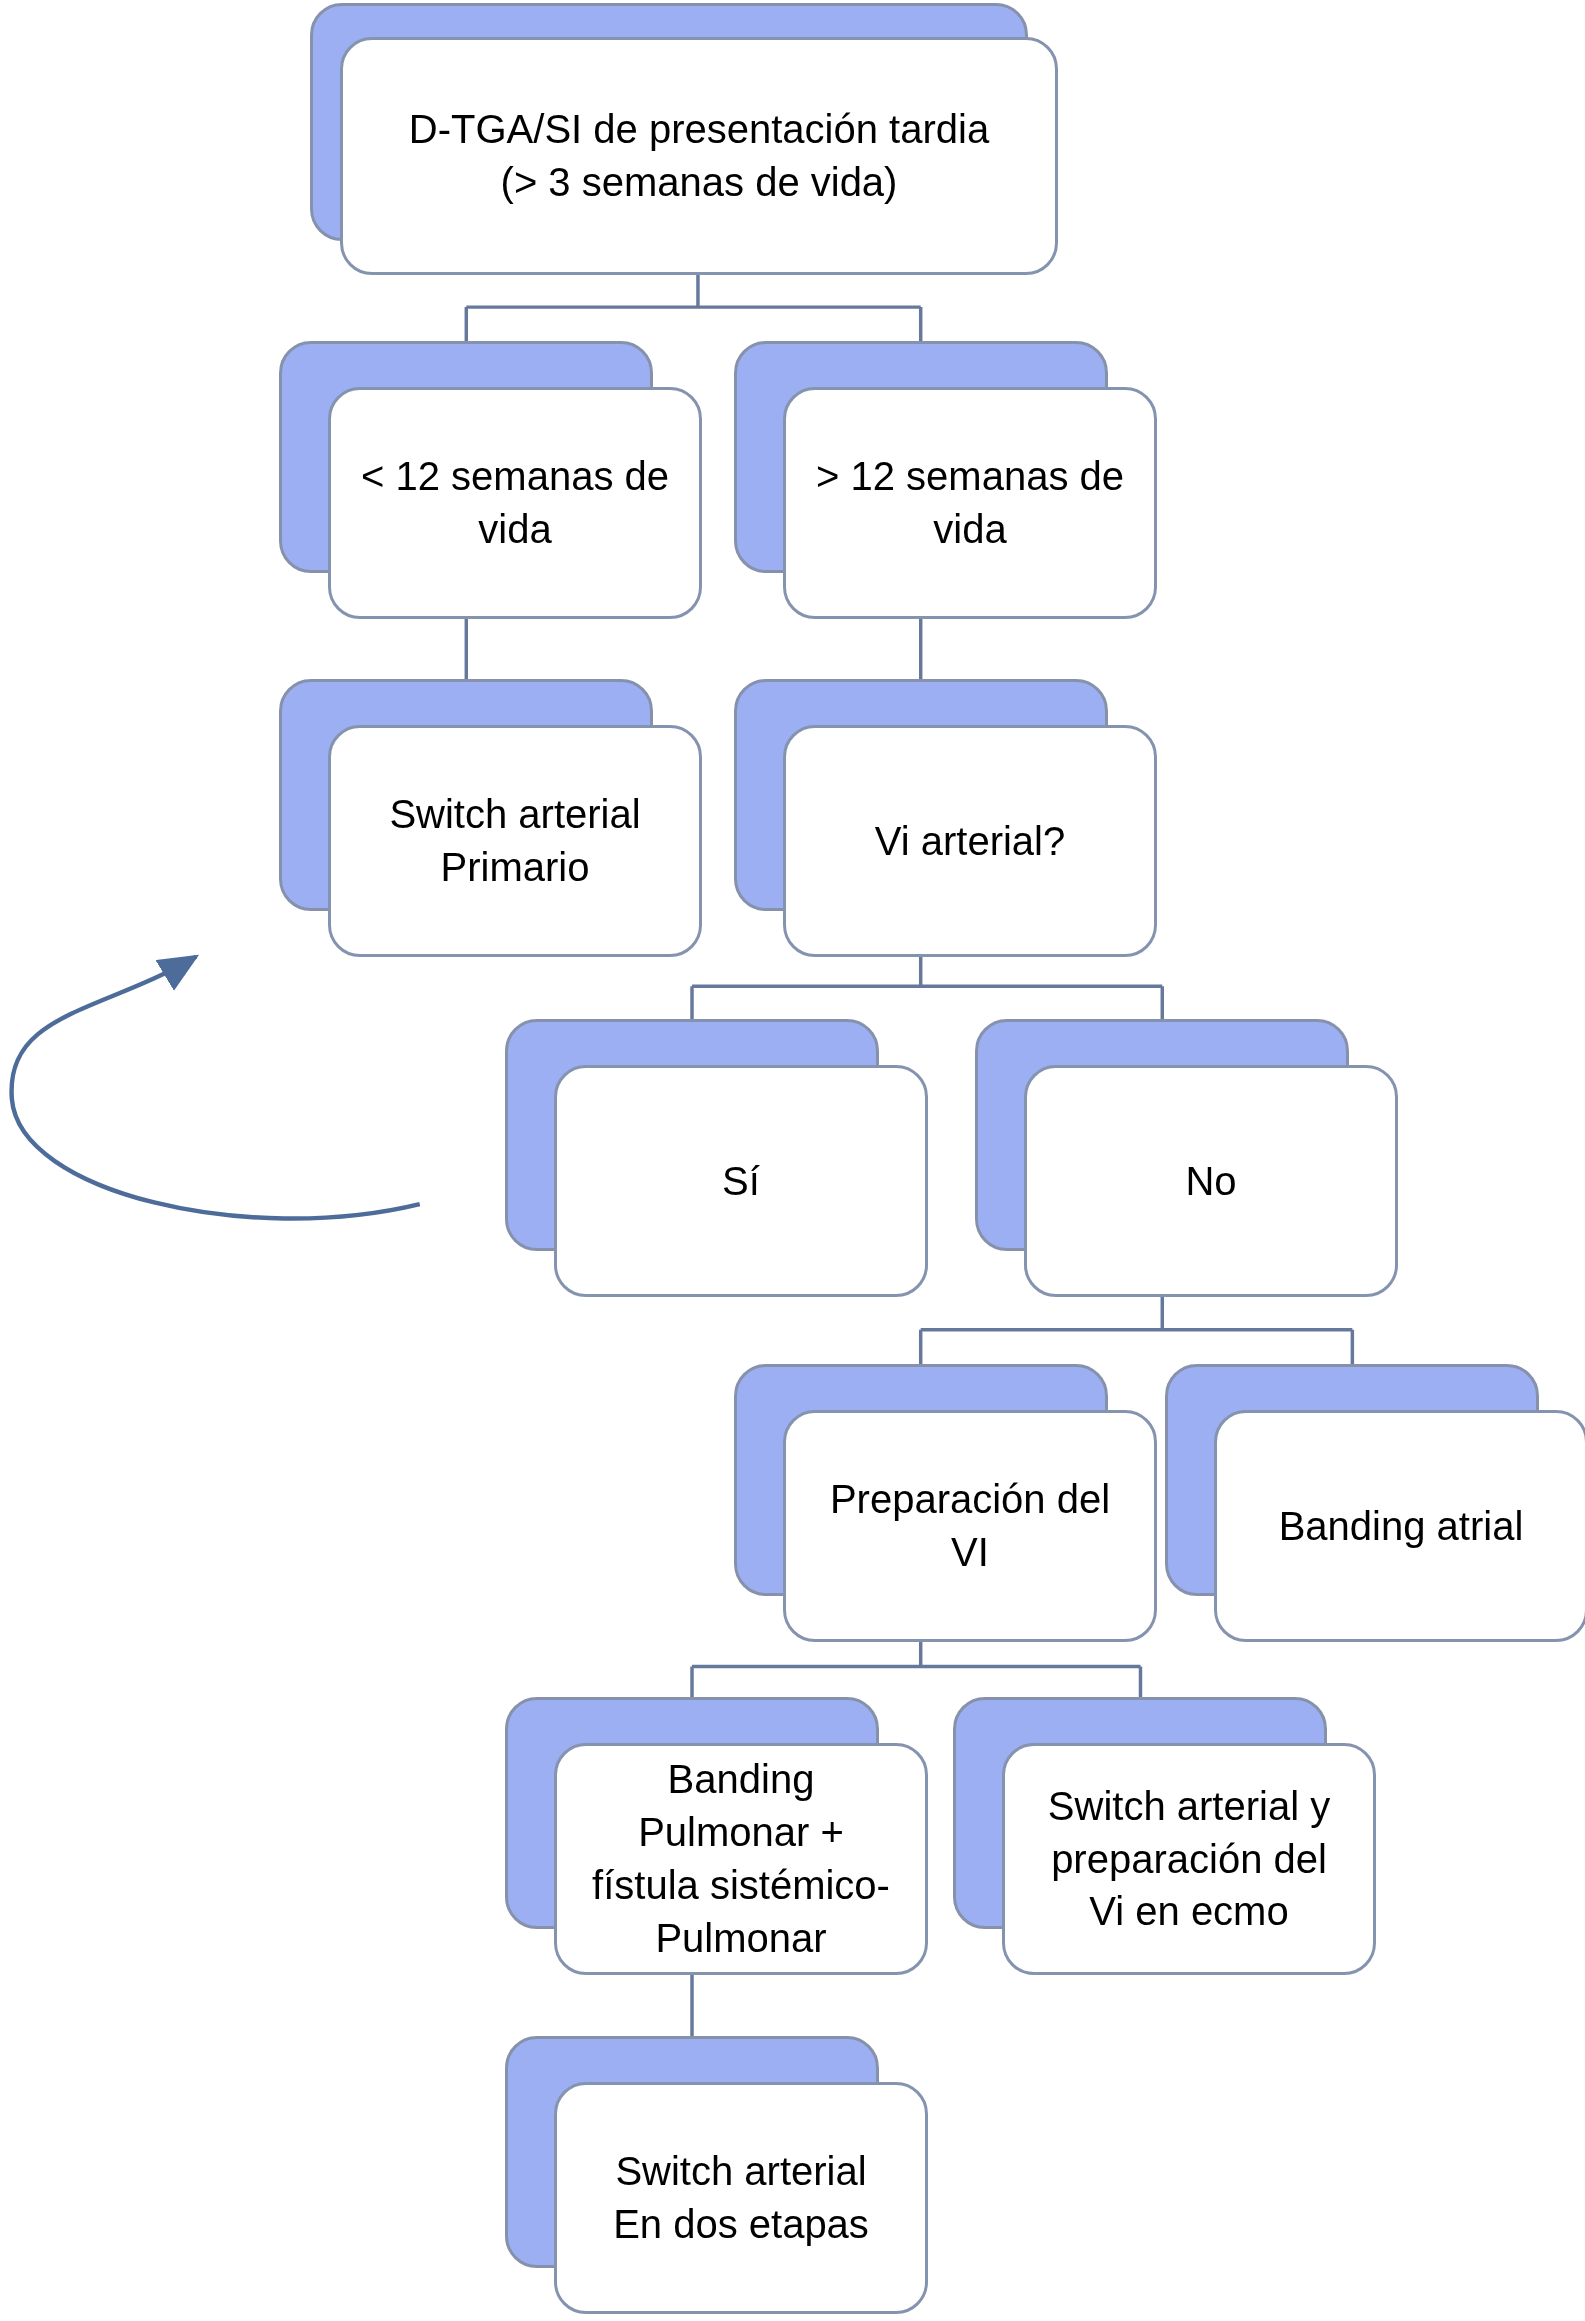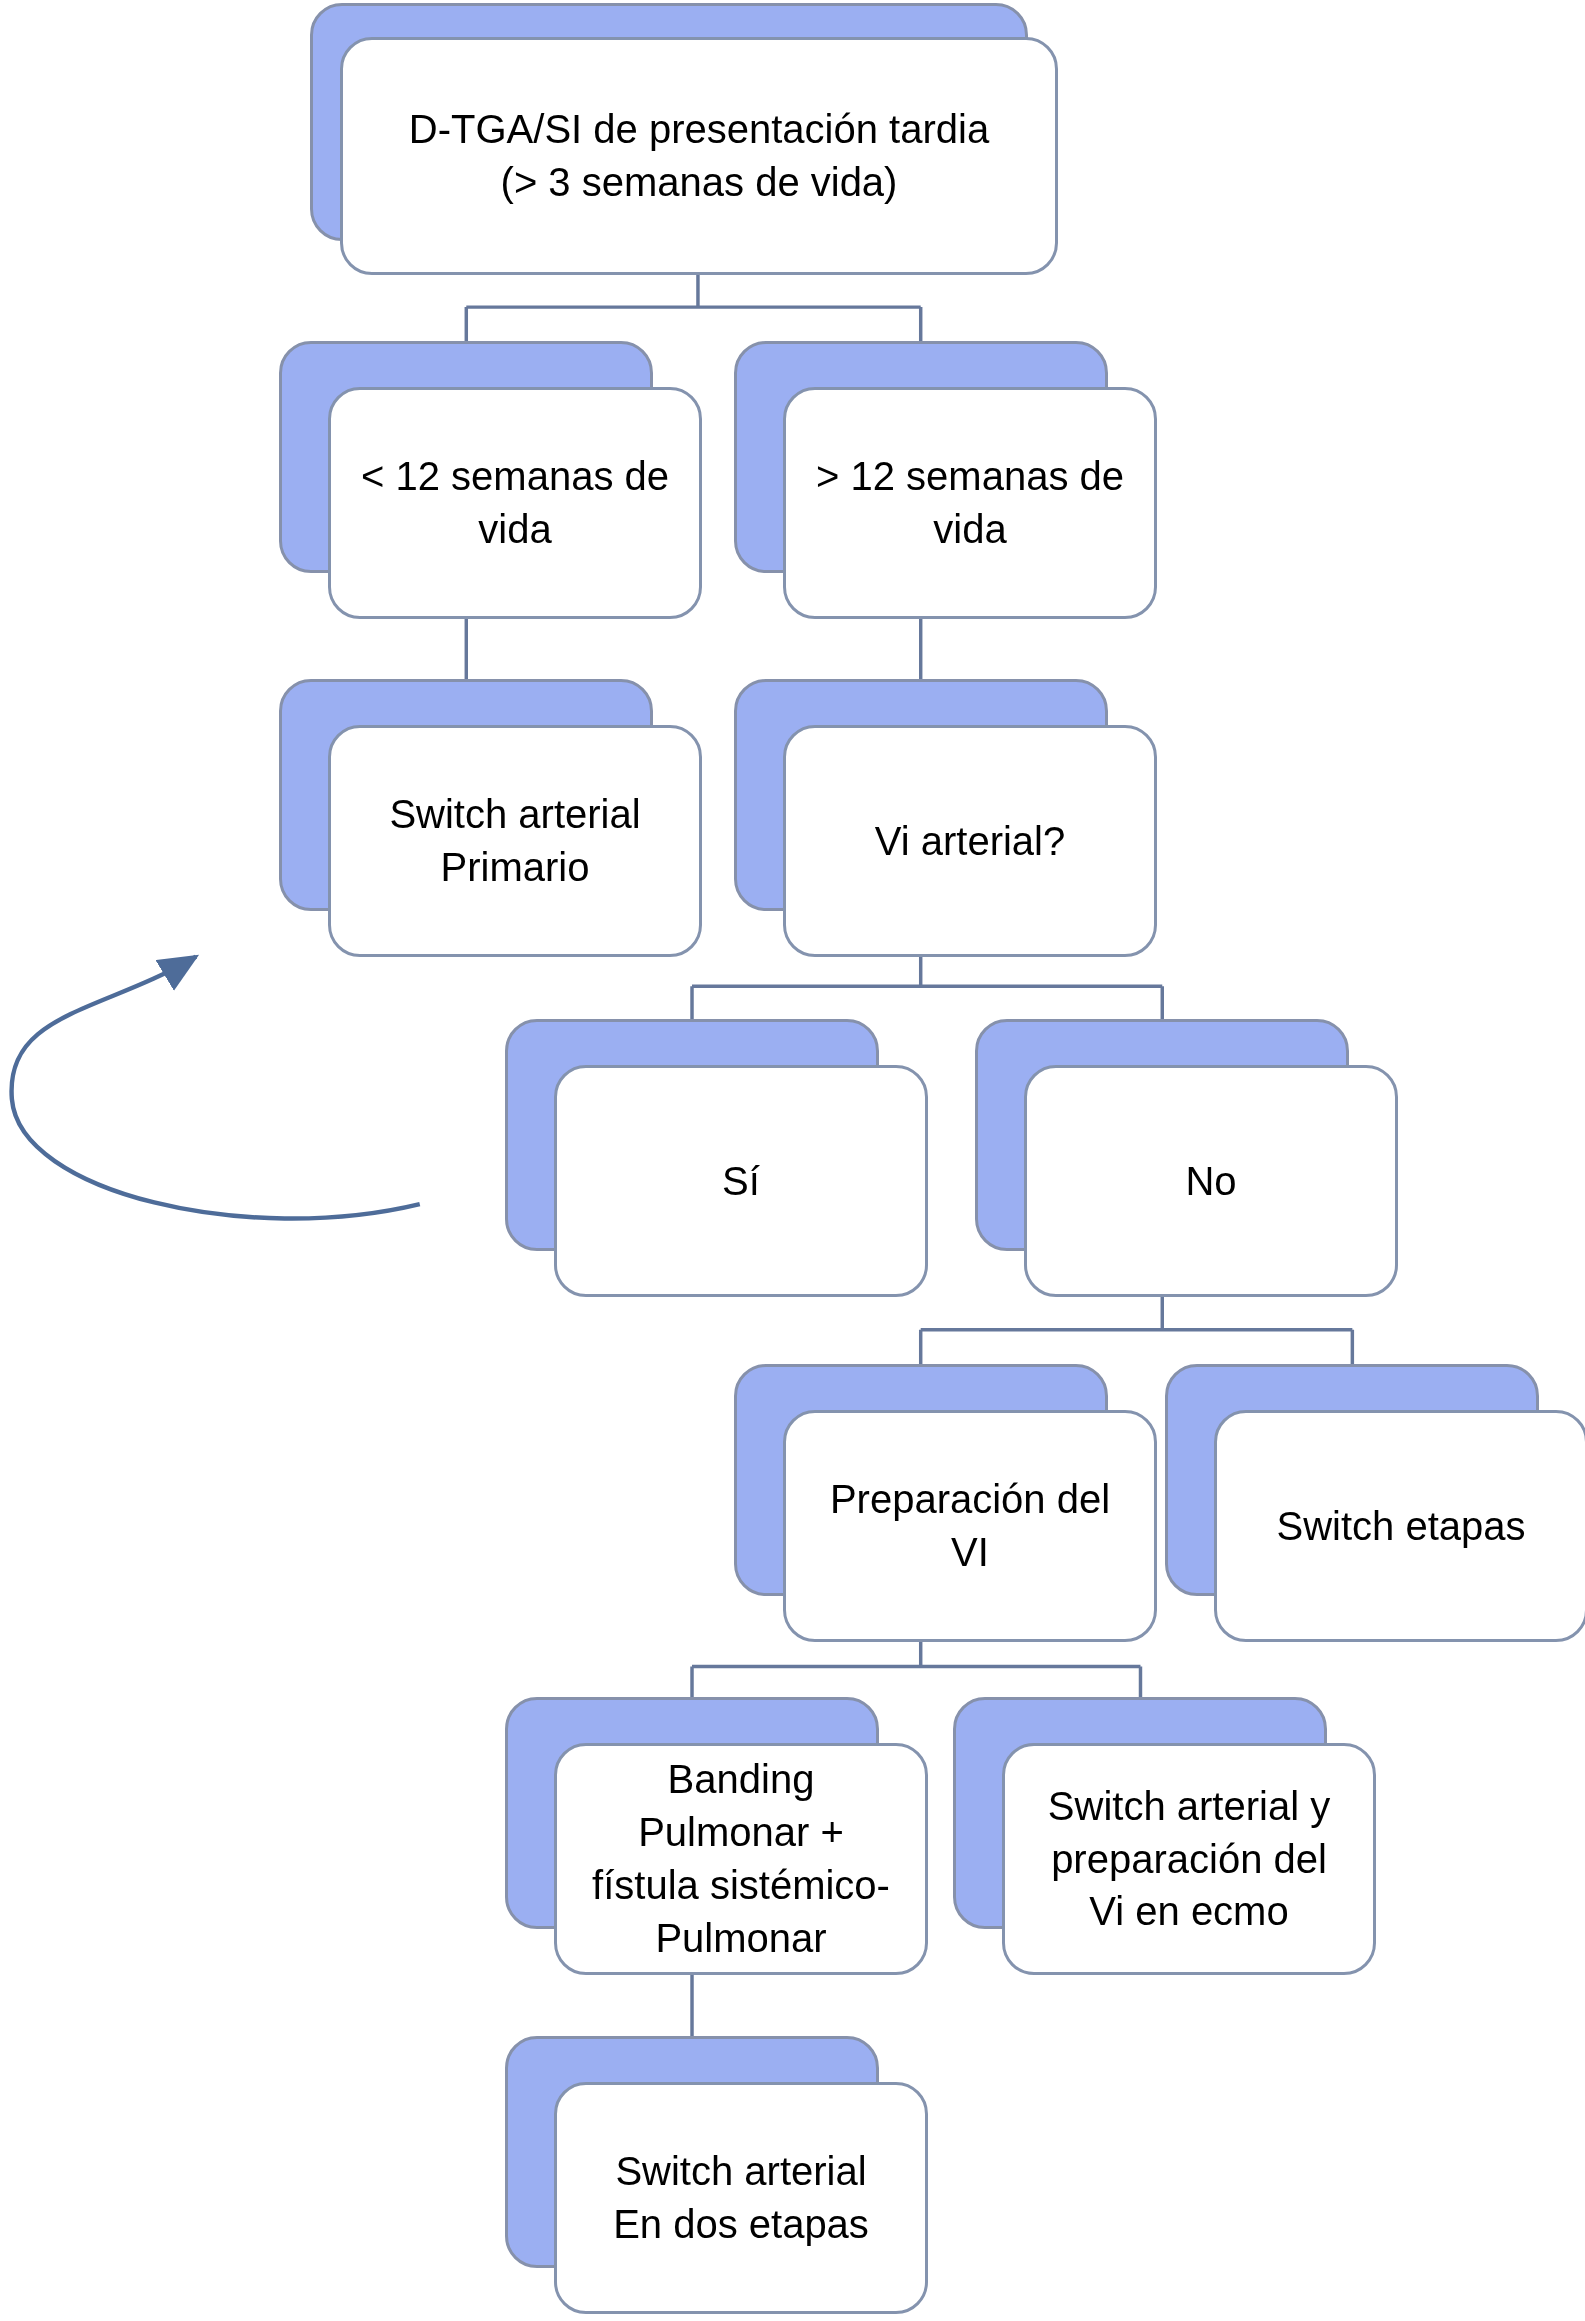--- a/index.html
+++ b/index.html
@@ -131,21 +131,21 @@
     <div class="shadow"></div>
     <div class="card">
       <span>Preparación del
 VI</span>
     </div>
   </div>
 
   <div class="node std" id="n-atrial">
     <div class="shadow"></div>
     <div class="card">
-      <span>Switch etapas</span>
+      <span>Banding atrial</span>
     </div>
   </div>
 
   <div class="node std" id="n-banding">
     <div class="shadow"></div>
     <div class="card">
       <span>Banding
 Pulmonar +
 fístula sistémico-
 Pulmonar</span>

